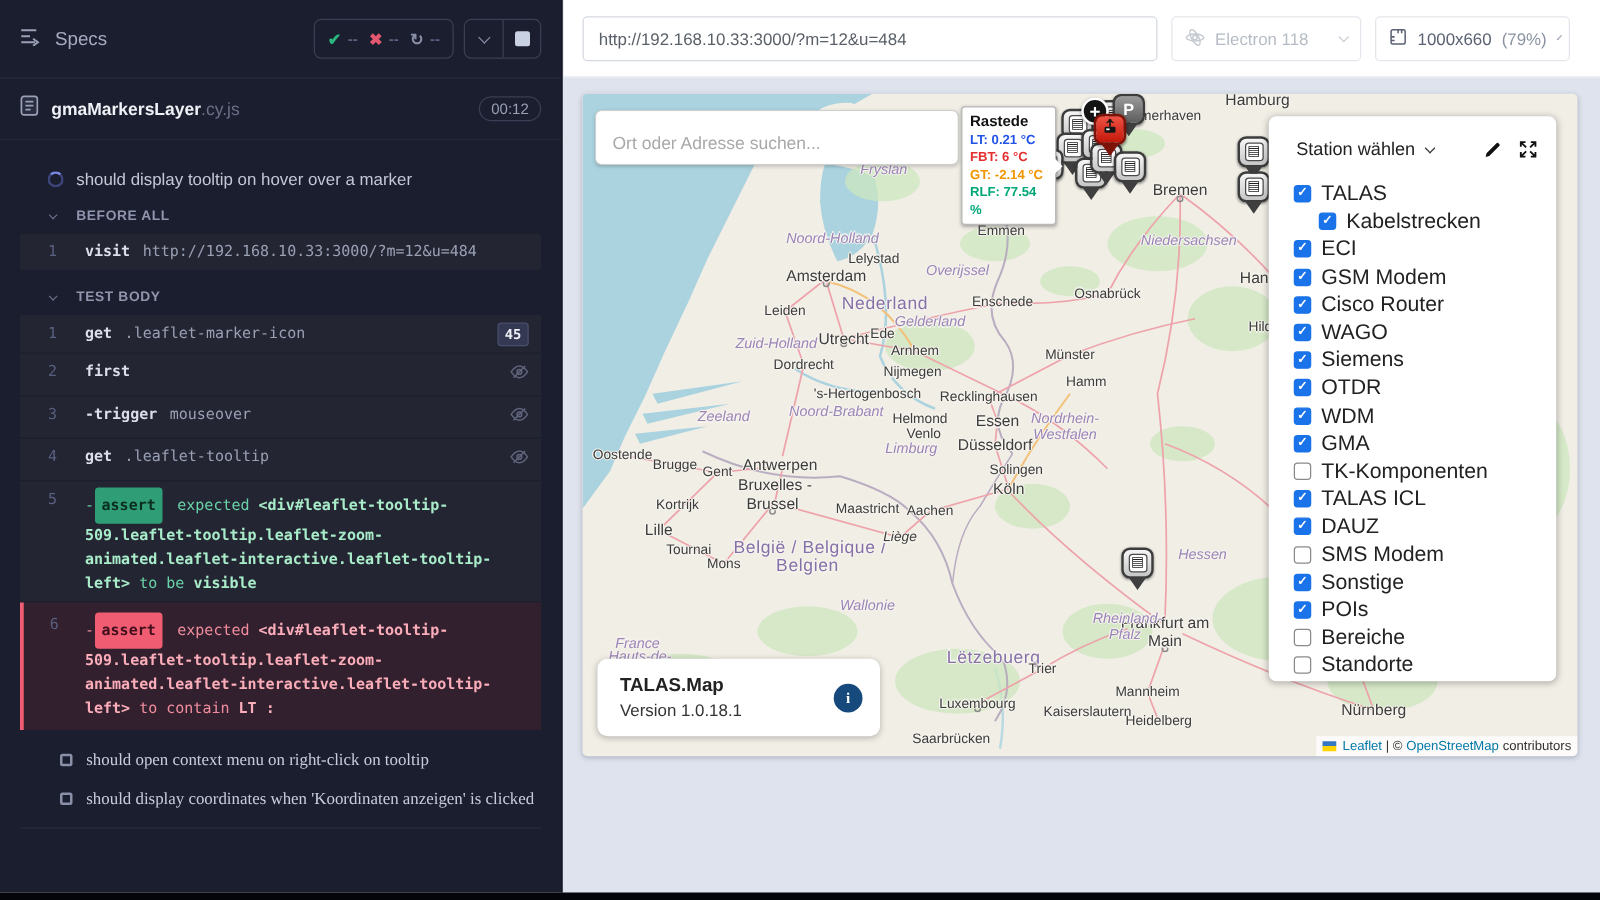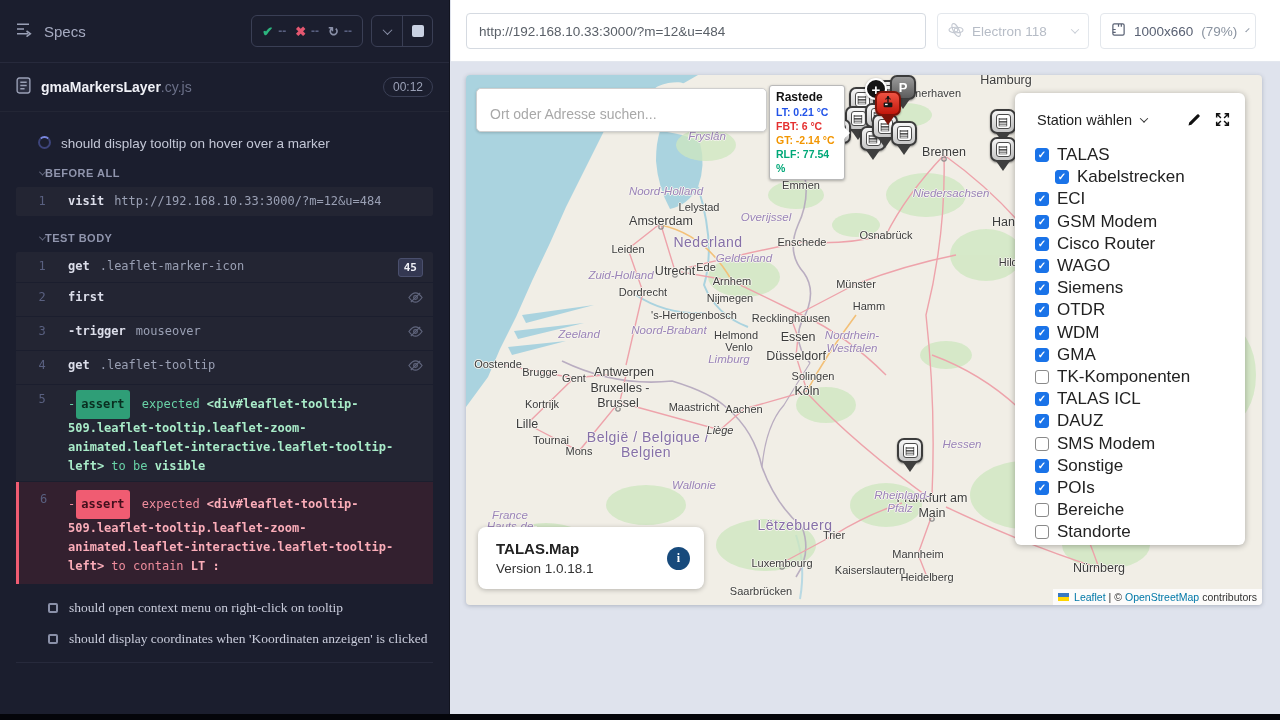--- a/index.html
+++ b/index.html
@@ -23,23 +23,23 @@
   .chev{display:inline-block;width:7px;height:7px;border-right:1.8px solid currentColor;border-bottom:1.8px solid currentColor;transform:rotate(45deg) translate(-1px,-1px);}
 
   .spec-row{height:49px;display:flex;align-items:center;gap:10px;padding:0 16px;border-bottom:1px solid #232635;}
   .spec-name{font-size:14px;font-weight:bold;color:#f0f1f7;}
   .spec-ext{font-size:14px;color:#6b7088;font-weight:normal;}
   .duration-chip{margin-left:auto;border:1px solid #3a3f55;border-radius:12px;padding:2px 9px;font-size:12px;color:#9aa0b6;}
 
   .tree{padding:12px 16px 0 16px;}
   .suite-row{display:flex;align-items:center;gap:10px;color:#e0e2ec;font-size:14px;padding:4px 0;}
   .suite-chev{color:#6b7088;}
-  .test-row{display:flex;align-items:flex-start;gap:10px;margin:12px 0 0 22px;color:#c3c7d6;font-size:13.5px;}
+  .test-row{display:flex;align-items:center;gap:10px;margin:12px 0 0 22px;color:#c3c7d6;font-size:13.5px;}
   .spinner{width:13px;height:13px;border-radius:50%;border:2.5px solid #3d447a;border-top-color:#7a87e0;}
-  .section-row{display:flex;align-items:center;gap:0;margin:16px 0 8px 24px;color:#9095ad;font-size:11px;font-weight:bold;letter-spacing:.5px;}
+  .section-row{display:flex;align-items:center;gap:16px;margin:16px 0 8px 24px;color:#9095ad;font-size:11px;font-weight:bold;letter-spacing:.5px;}
   .section-row .chev{width:5px;height:5px;color:#6b7088;}
 
   .cmd-block{margin:0 0 4px 0;background:#232533;border-radius:2px;}
   .cmd-row{display:flex;align-items:flex-start;padding:5px 10px 5px 0;border-bottom:1px solid #1b1e2e;font-family:"DejaVu Sans Mono",monospace;font-size:12px;line-height:19px;cursor:pointer;}
   .cmd-row:last-child{border-bottom:none;}
   .cmd-num{width:52px;flex:0 0 52px;text-align:center;color:#596080;}
   .cmd-body{flex:1;color:#9aa0b4;word-break:break-word;padding-right:6px;}
   .cmd-name{color:#dcdeea;font-weight:bold;margin-right:10px;}
   .cmd-arg{color:#9aa0b4;}
   .cmd-count{flex:0 0 auto;background:#343852;border:1px solid #4a4f6d;border-radius:3px;color:#f0f1f7;font-weight:bold;font-size:11px;padding:0 5px;line-height:17px;margin-top:1px;}

